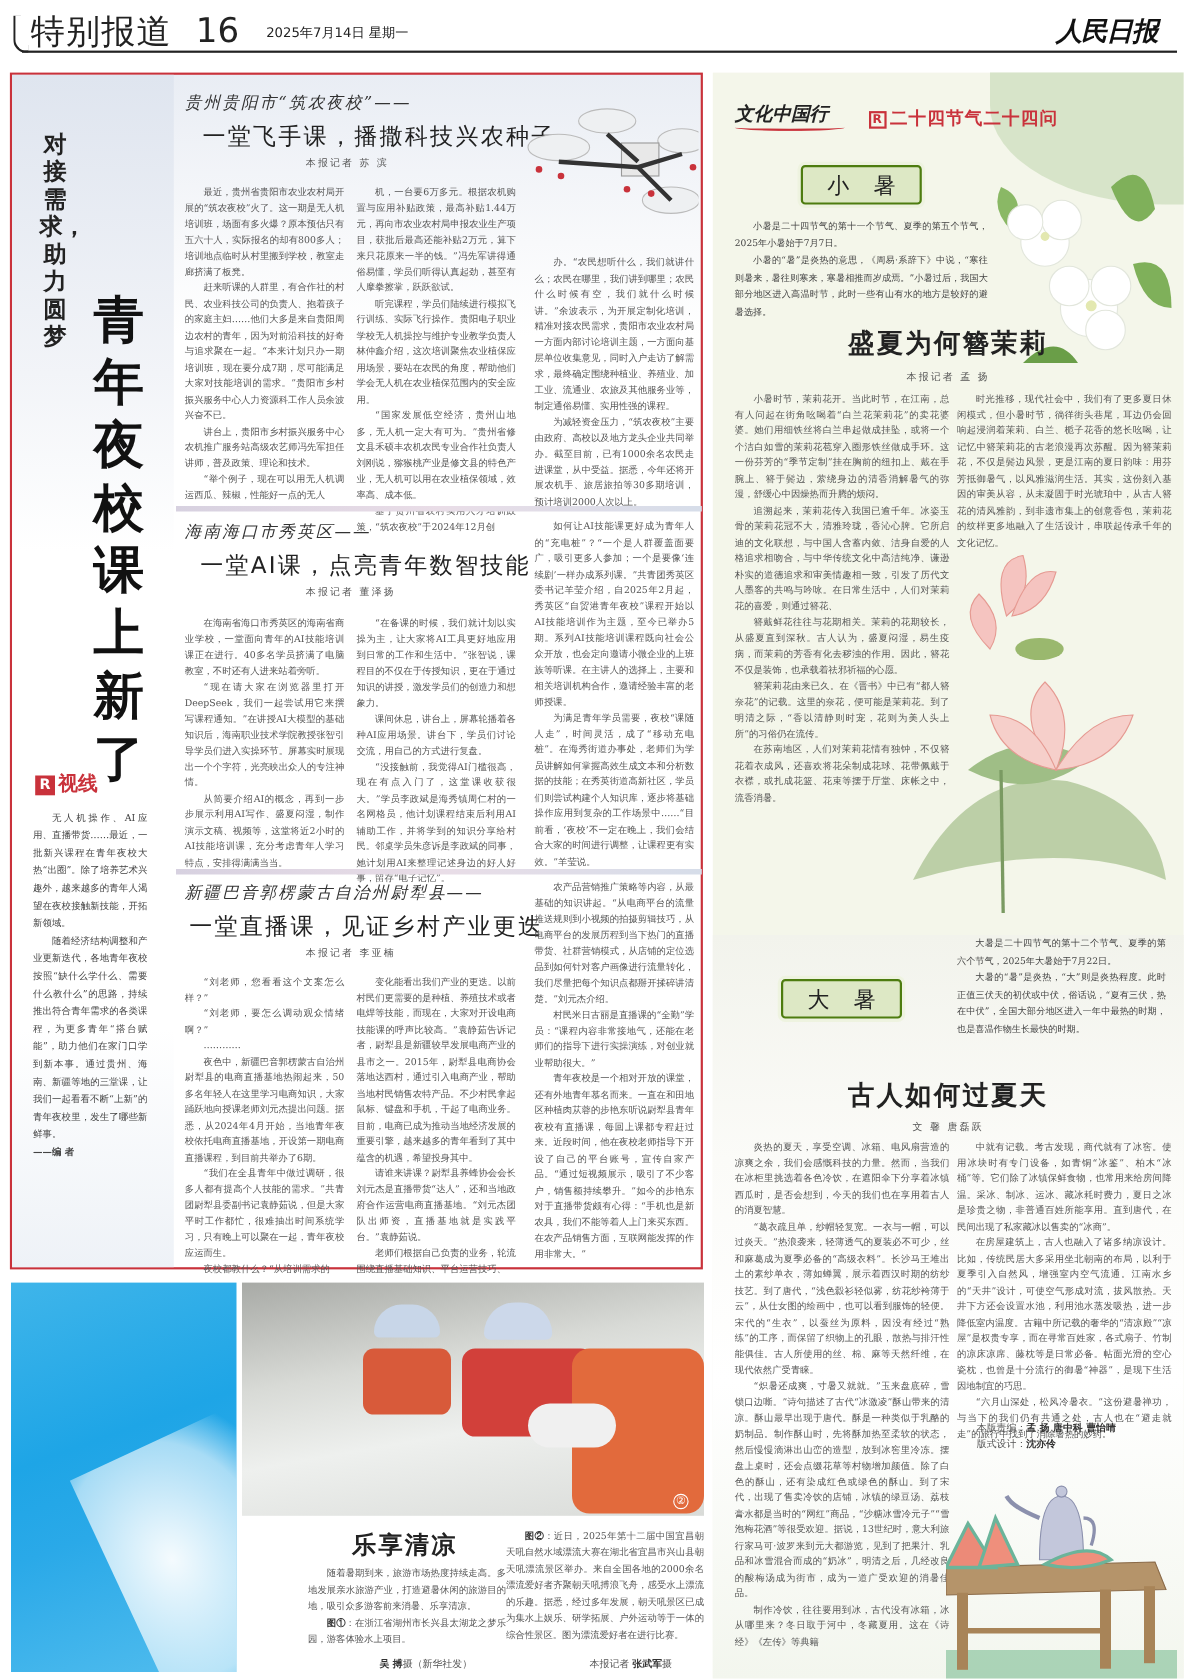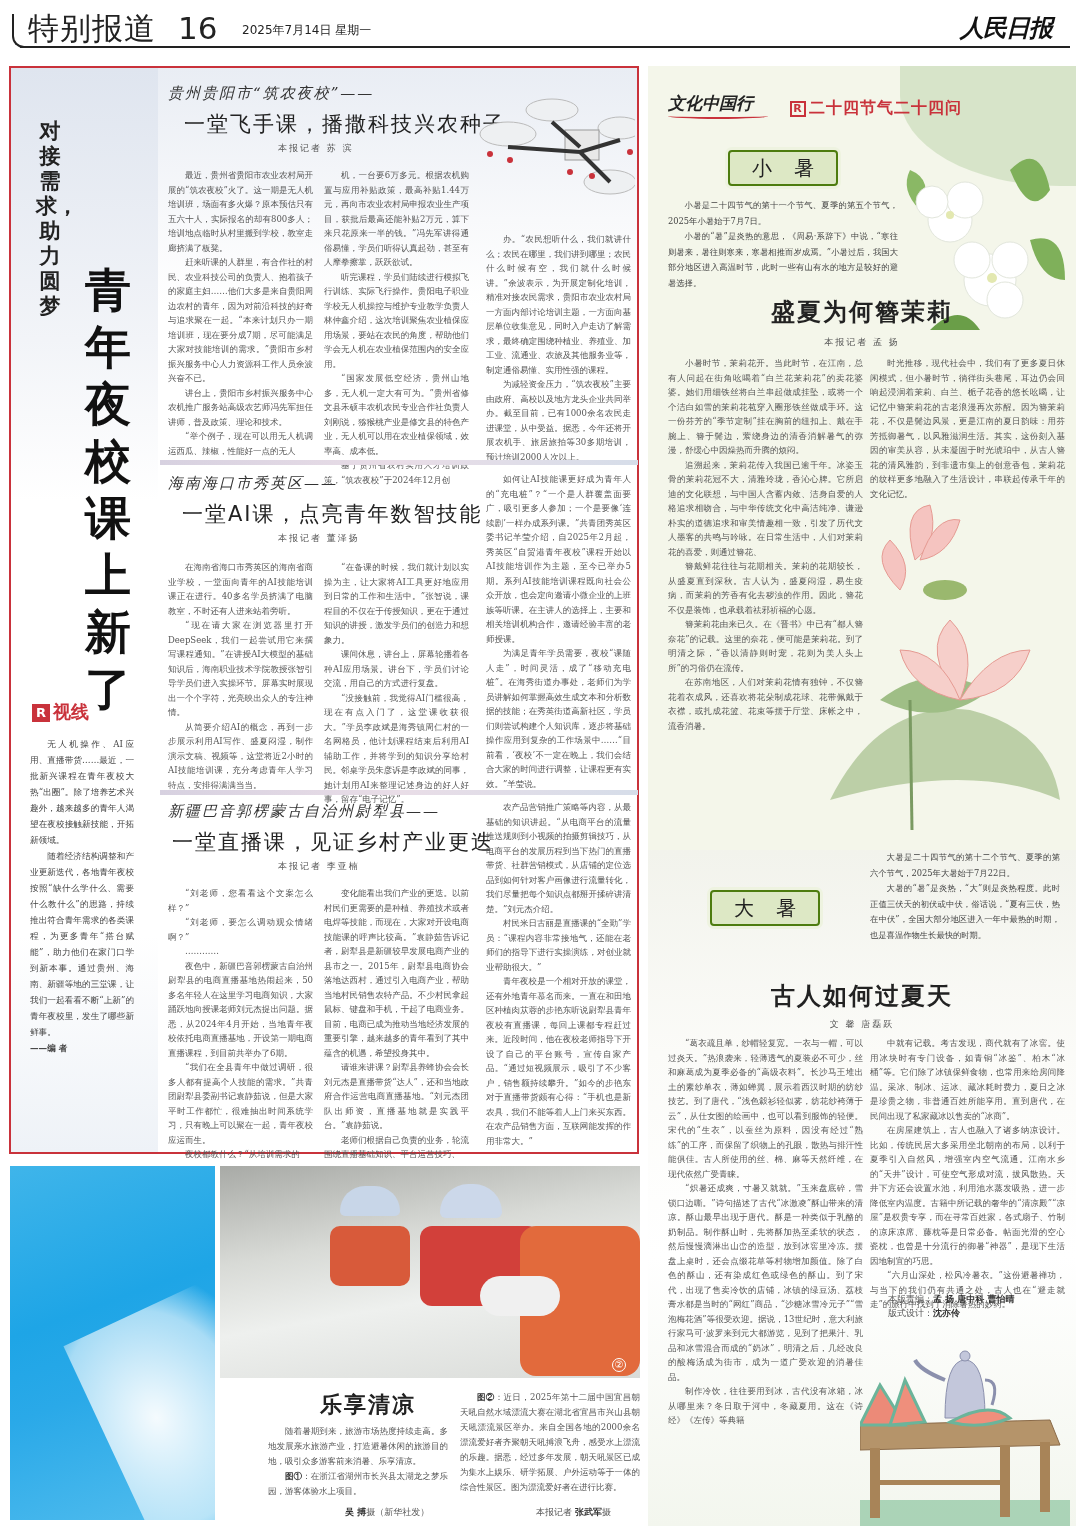--- a/index.html
+++ b/index.html
@@ -160,21 +160,21 @@
 <div class="abs photo2">
   <div style="position:absolute;left:120px;top:20px;width:60px;height:30px;background:#c8d6e8;border-radius:30px 30px 6px 6px"></div>
   <div style="position:absolute;left:110px;top:60px;width:80px;height:60px;background:#d85a3a;border-radius:10px"></div>
   <div style="position:absolute;left:220px;top:18px;width:62px;height:34px;background:#ccd8ea;border-radius:30px 30px 6px 6px"></div>
   <div style="position:absolute;left:200px;top:60px;width:120px;height:80px;background:#d2403a;border-radius:12px"></div>
   <div style="position:absolute;left:300px;top:60px;width:120px;height:150px;background:#e26a3c;border-radius:16px"></div>
   <div style="position:absolute;left:260px;top:110px;width:80px;height:40px;background:#f0f0f0;border-radius:30px"></div>
   <div class="pnum abs" style="left:392px;top:192px">②</div>
 </div>
 <div class="abs leq-title">乐享清凉</div>
-<div class="abs cap" style="left:268px;top:1424px;width:180px">
+<div class="abs cap" style="left:280px;top:1424px;width:180px">
   <p>随着暑期到来，旅游市场热度持续走高。多地发展亲水旅游产业，打造避暑休闲的旅游目的地，吸引众多游客前来消暑、乐享清凉。</p>
   <p><b style="color:#333">图①</b><span>：在浙江省湖州市长兴县太湖龙之梦乐园，游客体验水上项目。</span></p>
 </div>
 <div class="abs credit" style="left:345px;top:1506px"><b>吴  搏</b><span>摄（新华社发）</span></div>
 <div class="abs cap" style="left:460px;top:1390px;width:180px">
   <p><b style="color:#333">图②</b><span>：近日，2025年第十二届中国宜昌朝天吼自然水域漂流大赛在湖北省宜昌市兴山县朝天吼漂流景区举办。来自全国各地的2000余名漂流爱好者齐聚朝天吼搏浪飞舟，感受水上漂流的乐趣。据悉，经过多年发展，朝天吼景区已成为集水上娱乐、研学拓展、户外运动等于一体的综合性景区。图为漂流爱好者在进行比赛。</span></p>
 </div>
 <div class="abs credit" style="left:536px;top:1506px"><span>本报记者</span> <b>张武军</b><span>摄</span></div>
 
 <div class="abs rightbg"></div>
@@ -238,20 +238,21 @@
 </svg>
 
 <div class="abs tdesc" style="left:870px;top:850px;width:190px">
   <p>大暑是二十四节气的第十二个节气、夏季的第六个节气，2025年大暑始于7月22日。</p>
     <p>大暑的“暑”是炎热，“大”则是炎热程度。此时正值三伏天的初伏或中伏，俗话说，“夏有三伏，热在中伏”，全国大部分地区进入一年中最热的时期，也是喜温作物生长最快的时期。</p>
 </div>
 <div class="abs term-badge" style="left:710px;top:890px">大暑</div>
 <div class="abs rtitle" style="left:648px;top:980px;width:428px">古人如何过夏天</div>
 <div class="abs byline" style="left:648px;top:1018px;width:428px;text-align:center">文  馨  唐磊跃</div>
 <div class="abs body" style="left:668px;top:1036px;width:195px">
+  <p>炎热的夏天，享受空调、冰箱、电风扇营造的凉爽之余，我们会感慨科技的力量。然而，当我们在冰柜里挑选着各色冷饮，在遮阳伞下分享着冰镇西瓜时，是否会想到，今天的我们也在享用着古人的消夏智慧。</p>
     <p>“葛衣疏且单，纱帽轻复宽。一衣与一帽，可以过炎天。”热浪袭来，轻薄透气的夏装必不可少，丝和麻葛成为夏季必备的“高级衣料”。长沙马王堆出土的素纱单衣，薄如蝉翼，展示着西汉时期的纺纱技艺。到了唐代，“浅色縠衫轻似雾，纺花纱袴薄于云”，从仕女图的绘画中，也可以看到服饰的轻便。宋代的“生衣”，以蚕丝为原料，因没有经过“熟练”的工序，而保留了织物上的孔眼，散热与排汗性能俱佳。古人所使用的丝、棉、麻等天然纤维，在现代依然广受青睐。</p>
     <p>“炽暑还成爽，寸暑又就就。”玉来盘底碎，雪锁口边嘶。”诗句描述了古代“冰激凌”酥山带来的清凉。酥山最早出现于唐代。酥是一种类似于乳酪的奶制品。制作酥山时，先将酥加热至柔软的状态，然后慢慢滴淋出山峦的造型，放到冰窖里冷冻。摆盘上桌时，还会点缀花草等村物增加颜值。除了白色的酥山，还有染成红色或绿色的酥山。到了宋代，出现了售卖冷饮的店铺，冰镇的绿豆汤、荔枝膏水都是当时的“网红”商品，“沙糖冰雪冷元子”“雪泡梅花酒”等很受欢迎。据说，13世纪时，意大利旅行家马可·波罗来到元大都游览，见到了把果汁、乳品和冰雪混合而成的“奶冰”，明清之后，几经改良的酸梅汤成为街市，成为一道广受欢迎的消暑佳品。</p>
     <p>制作冷饮，往往要用到冰，古代没有冰箱，冰从哪里来？冬日取于河中，冬藏夏用。这在《诗经》《左传》等典籍</p>
 </div>
 <div class="abs body" style="left:870px;top:1036px;width:195px">
   <p>中就有记载。考古发现，商代就有了冰窖。使用冰块时有专门设备，如青铜“冰鉴”、柏木“冰桶”等。它们除了冰镇保鲜食物，也常用来给房间降温。采冰、制冰、运冰、藏冰耗时费力，夏日之冰是珍贵之物，非普通百姓所能享用。直到唐代，在民间出现了私家藏冰以售卖的“冰商”。</p>
     <p>在房屋建筑上，古人也融入了诸多纳凉设计。比如，传统民居大多采用坐北朝南的布局，以利于夏季引入自然风，增强室内空气流通。江南水乡的“天井”设计，可使空气形成对流，拔风散热。天井下方还会设置水池，利用池水蒸发吸热，进一步降低室内温度。古籍中所记载的奢华的“清凉殿”“凉屋”是权贵专享，而在寻常百姓家，各式扇子、竹制的凉床凉席、藤枕等是日常必备。帖面光滑的空心瓷枕，也曾是十分流行的御暑“神器”，是现下生活因地制宜的巧思。</p>
     <p>“六月山深处，松风冷暑衣。”这份避暑禅功，与当下的我们仍有共通之处，古人也在“避走就走”的旅行中找到了消除暑热的妙药。</p>
 </div>
 

